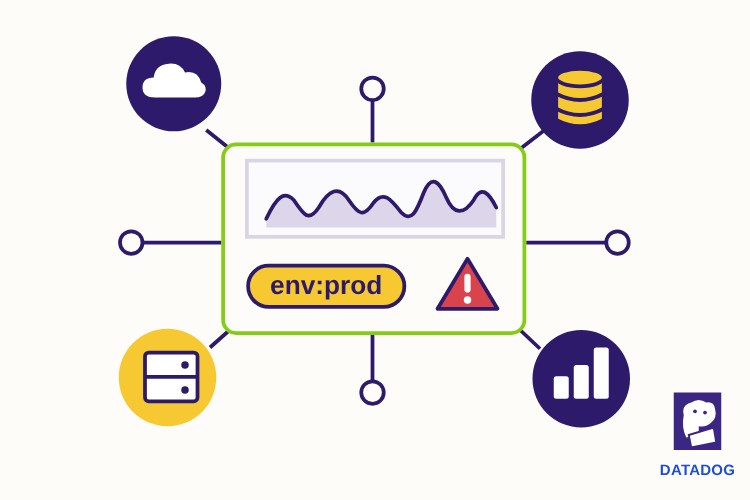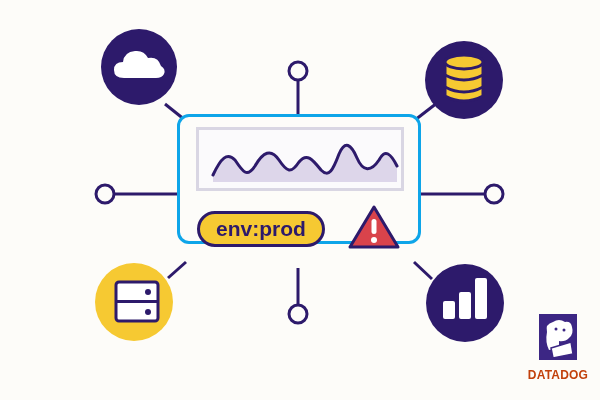--- a/index.html
+++ b/index.html
@@ -1,23 +1,23 @@
 <!DOCTYPE html>
 <html><head>
 <meta charset="utf-8">
 <style>
   html, body { margin: 0; padding: 0; }
   body { width: 600px; height: 400px; background: #fdfcf9; position: relative; overflow: hidden; font-family: "Liberation Sans", sans-serif; }
   svg.canvas { position: absolute; left: 0; top: 0; }
-  .card { position: absolute; left: 177px; top: 114px; width: 244px; height: 130px; box-sizing: border-box; border: 3px solid #0ea5e9; border-radius: 12px; background: #fdfcf9; }
+  .card { position: absolute; left: 177px; top: 114px; width: 244px; height: 154px; box-sizing: border-box; border: 3px solid #84cc16; border-radius: 12px; background: #fdfcf9; }
   .chart-box { position: absolute; left: 16px; top: 10px; width: 208px; height: 64px; box-sizing: border-box; border: 3px solid #d9d6e3; background: #fbfafc; }
   .tag { position: absolute; left: 17px; top: 94px; width: 128px; height: 36px; box-sizing: border-box; border: 3px solid #2d1a6b; border-radius: 18px; background: #f6c932; color: #2d1a6b; font-size: 21px; font-weight: bold; text-align: center; line-height: 30px; }
   .warn { position: absolute; left: 166px; top: 86px; }
   .logo { position: absolute; left: 526px; top: 312px; width: 64px; text-align: center; }
-  .logo-text { display: block; font-size: 12px; font-weight: bold; color: #c2410c; margin-top: 2px; letter-spacing: 0.2px; }
+  .logo-text { display: block; font-size: 12px; font-weight: bold; color: #1d4ed8; margin-top: 2px; letter-spacing: 0.2px; }
 </style>
 </head>
 <body>
 
 <svg class="canvas" width="600" height="400" viewBox="0 0 600 400">
   <g stroke="#2d1a6b" stroke-width="3" fill="none">
 
     <line x1="298" y1="80" x2="298" y2="114"></line>
     <circle cx="298" cy="71" r="9" fill="#fdfcf9"></circle>
 

